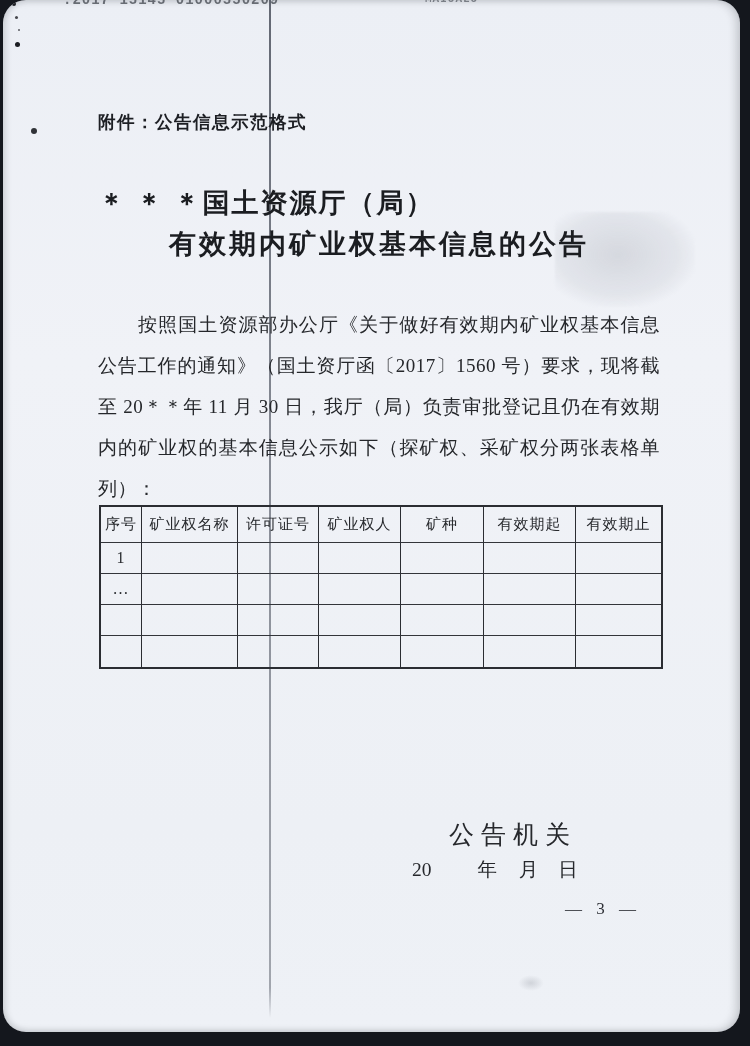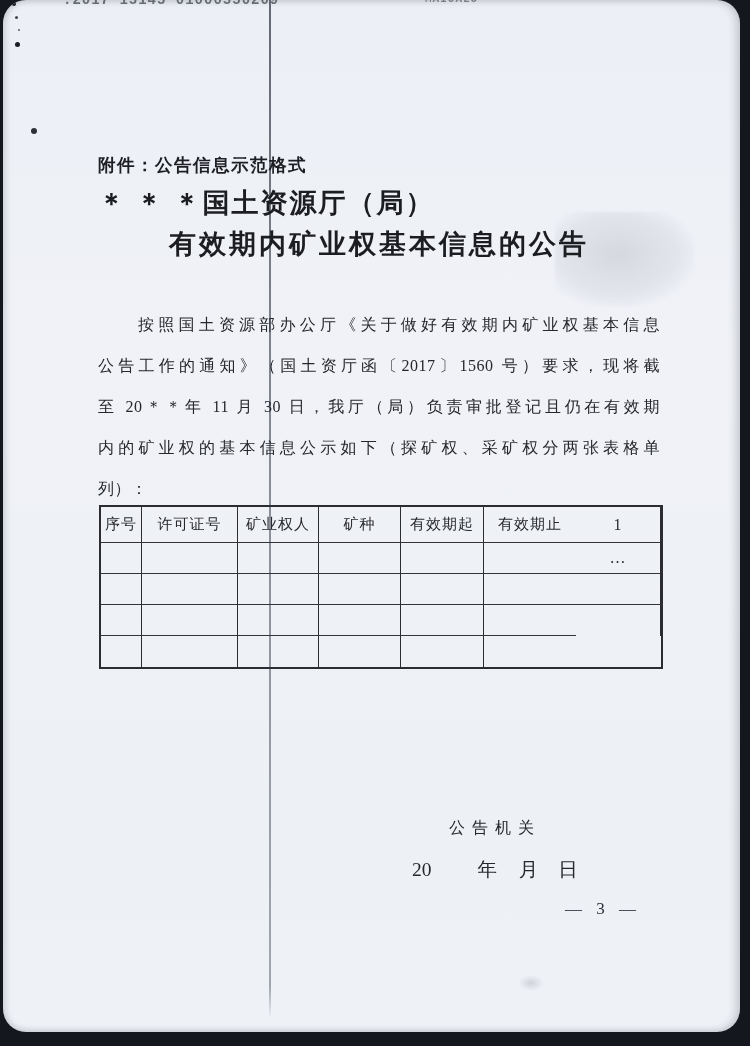--- a/index.html
+++ b/index.html
@@ -37,31 +37,31 @@
     position:absolute;left:552px;top:212px;width:140px;height:95px;
     background:radial-gradient(ellipse at 45% 45%,rgba(125,130,142,.22),rgba(125,130,142,.10) 55%,transparent 75%);
     filter:blur(1px);
   }
   .smudge2{
     position:absolute;left:515px;top:975px;width:26px;height:16px;
     background:radial-gradient(ellipse,rgba(120,125,135,.25),transparent 70%);
   }
   .attachment{
     position:absolute;left:95px;top:110px;
-    font-size:17.5px;font-weight:bold;letter-spacing:1.5px;color:#1d1f24;margin-top:43px;
+    font-size:17.5px;font-weight:bold;letter-spacing:1.5px;color:#1d1f24;
   }
   .title1{
     position:absolute;left:95px;top:185px;width:562px;text-align:left;
     font-size:27px;font-weight:bold;letter-spacing:2px;color:#1b1d21;
   }
   .title2{
     position:absolute;left:95px;top:226px;width:562px;text-align:center;
     font-size:27px;font-weight:bold;letter-spacing:3px;color:#1b1d21;
   }
-  .para{position:absolute;left:95px;top:304px;width:562px;font-size:16px;color:#25272b;}
+  .para{position:absolute;left:95px;top:304px;width:562px;font-size:19px;color:#25272b;}
   .pl{height:41px;line-height:41px;letter-spacing:.5px;white-space:nowrap;}
   .pl.just{text-align:justify;text-align-last:justify;white-space:normal;}
   .pl.just::after{content:"";display:inline-block;width:100%;height:0;}
   .pl.indent{padding-left:40px;}
   
   .mtable{
     position:absolute;left:96px;top:505px;width:560px;
     display:grid;
     grid-template-columns:41px 96px 81px 82px 83px 92px 85px;
     grid-template-rows:36px 31px 31px 31px 31px;
@@ -75,21 +75,21 @@
     font-size:15px;letter-spacing:1px;color:#2a2c30;
     overflow:hidden;
     text-align:right;
   }
   .cell.lastcol{border-right:none;}
   .cell.lastrow{border-bottom:none;}
   .cell.th{font-size:15px;color:#26282c;}
   .cell.td{font-size:16px;}
   .announcer{
     position:absolute;left:446px;top:818px;
-    font-size:16px;letter-spacing:7px;color:#26282c;font-family:Liberation Serif, serif;
+    font-size:25px;letter-spacing:7px;color:#26282c;font-family:Liberation Serif, serif;
   }
   .dateline{
     position:absolute;left:409px;top:856px;
     font-size:19.5px;color:#26282c;
   }
   .dateline span{display:inline-block;}
   .dateline .gap1{margin-left:41px;}
   .dateline .gap2{margin-left:17px;}
   .dateline .gap3{margin-left:15px;}
   .pagenum{
@@ -124,20 +124,21 @@
     <div class="pl indent just">按照国土资源部办公厅《关于做好有效期内矿业权基本信息</div>
     <div class="pl just">公告工作的通知》（国土资厅函〔2017〕1560 号）要求，现将截</div>
     <div class="pl just">至 20＊＊年 11 月 30 日，我厅（局）负责审批登记且仍在有效期</div>
     <div class="pl just">内的矿业权的基本信息公示如下（探矿权、采矿权分两张表格单</div>
     <div class="pl">列）：</div>
   </div>
 
   <div class="mtable">
 
     <div class="cell th">序号</div>
+    <div class="cell th">矿业权名称</div>
     <div class="cell th">许可证号</div>
     <div class="cell th">矿业权人</div>
     <div class="cell th">矿种</div>
     <div class="cell th">有效期起</div>
     <div class="cell th lastcol">有效期止</div>
 
     <div class="cell td">1</div>
     <div class="cell td"></div>
     <div class="cell td"></div>
     <div class="cell td"></div>

